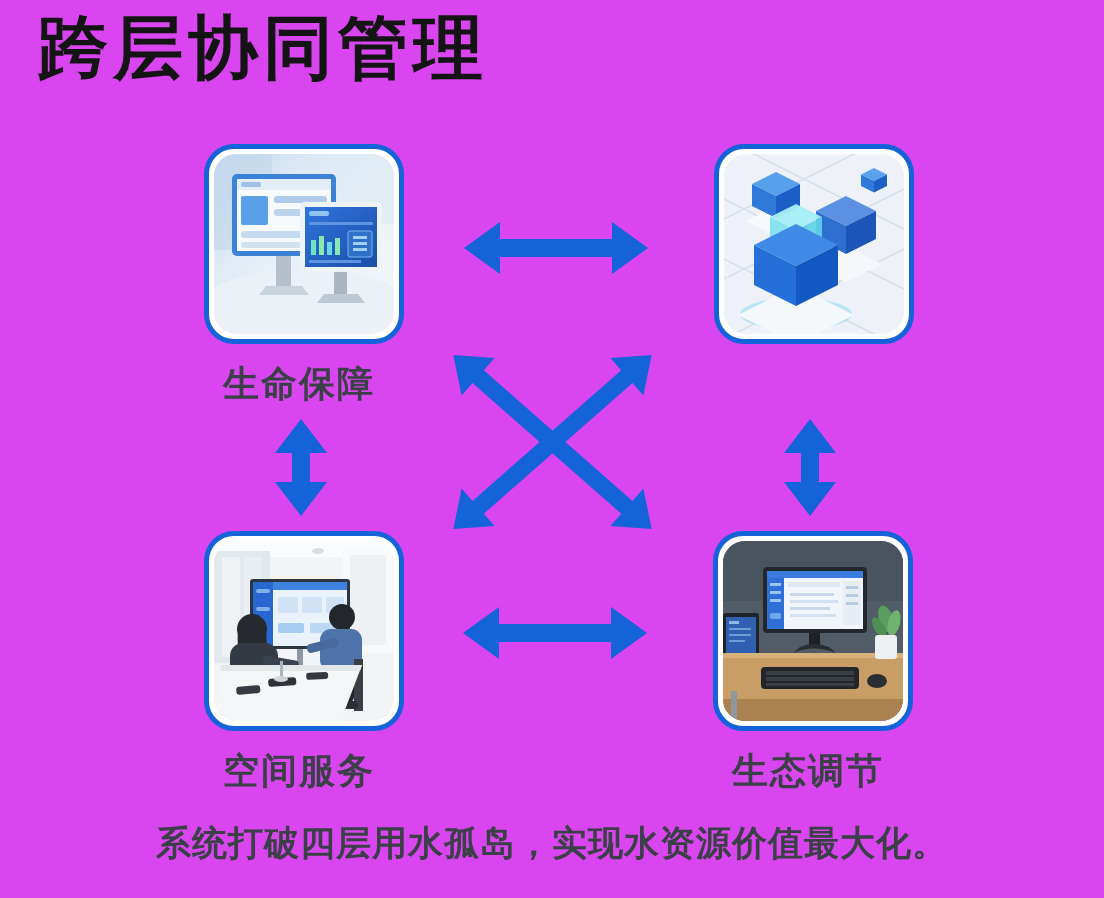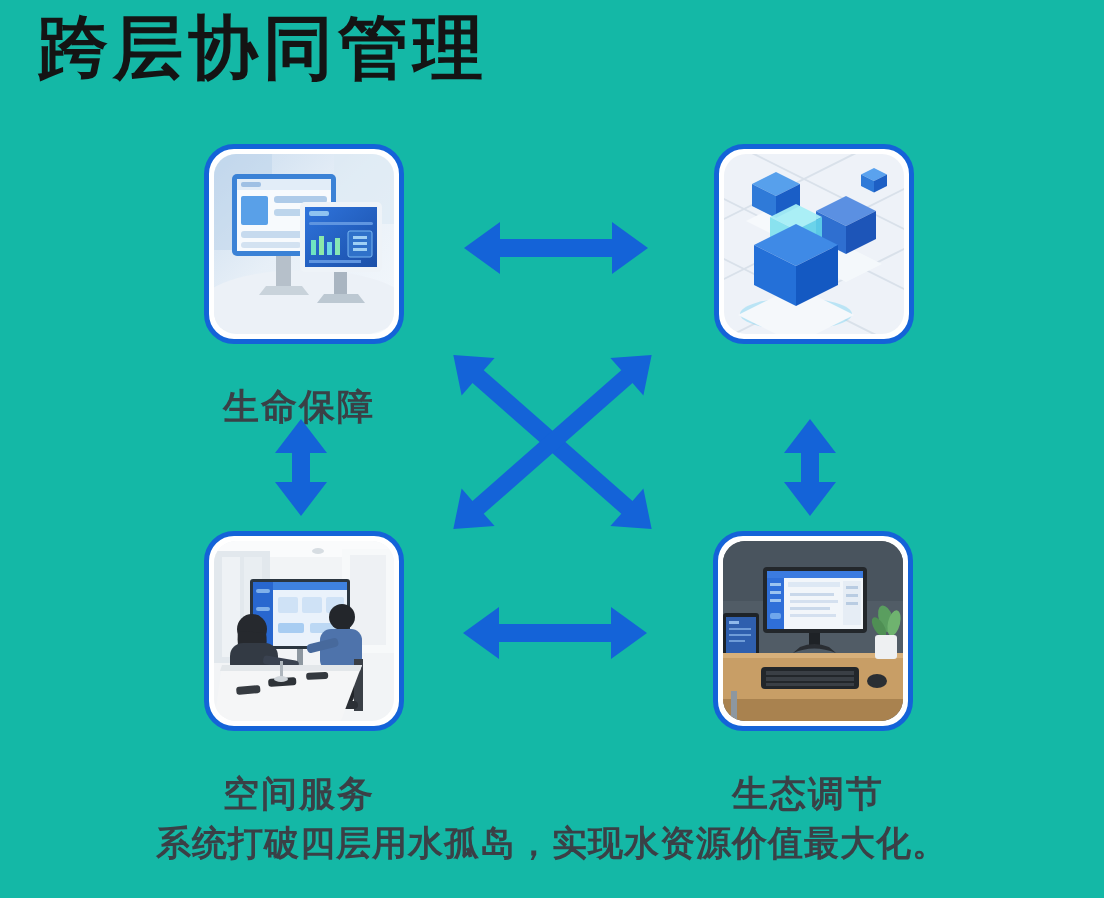--- a/index.html
+++ b/index.html
@@ -3,21 +3,21 @@
 <meta charset="utf-8">
 <style>
   html,body{margin:0;padding:0;}
   body{
     font-family:"Liberation Sans","DejaVu Sans",sans-serif;
     background:#f1fafb;
   }
   .stage{
     position:relative;
     width:1104px;height:898px;
-    background:#14b8a6;
+    background:#d946ef;
     overflow:hidden;
   }
   .page-title{
     position:absolute;left:38px;top:10px;
     font-size:70px;font-weight:900;color:#141414;
     letter-spacing:5px;line-height:1.1;
     white-space:nowrap;
   }
   .tile{
     position:absolute;width:180px;height:180px;
@@ -31,21 +31,21 @@
     border-radius:22px;overflow:hidden;
   }
   .tile-tl{left:204px;top:144px;}
   .tile-tr{left:714px;top:144px;}
   .tile-bl{left:204px;top:531px;}
   .tile-br{left:713px;top:531px;}
   .node-label{
     position:absolute;width:200px;
     text-align:center;
     font-size:36px;font-weight:700;color:#3a4046;
-    letter-spacing:2px;white-space:nowrap;margin-top:23px;
+    letter-spacing:2px;white-space:nowrap;
   }
   .label-tl{left:199px;top:360px;}
   .label-tr{left:709px;top:360px;}
   .label-bl{left:199px;top:747px;}
   .label-br{left:708px;top:747px;}
   .arrow{position:absolute;}
   .arrow svg{display:block;}
   .arr-top{left:464px;top:222px;}
   .arr-bottom{left:463px;top:607px;}
   .arr-left{left:275px;top:419px;}

